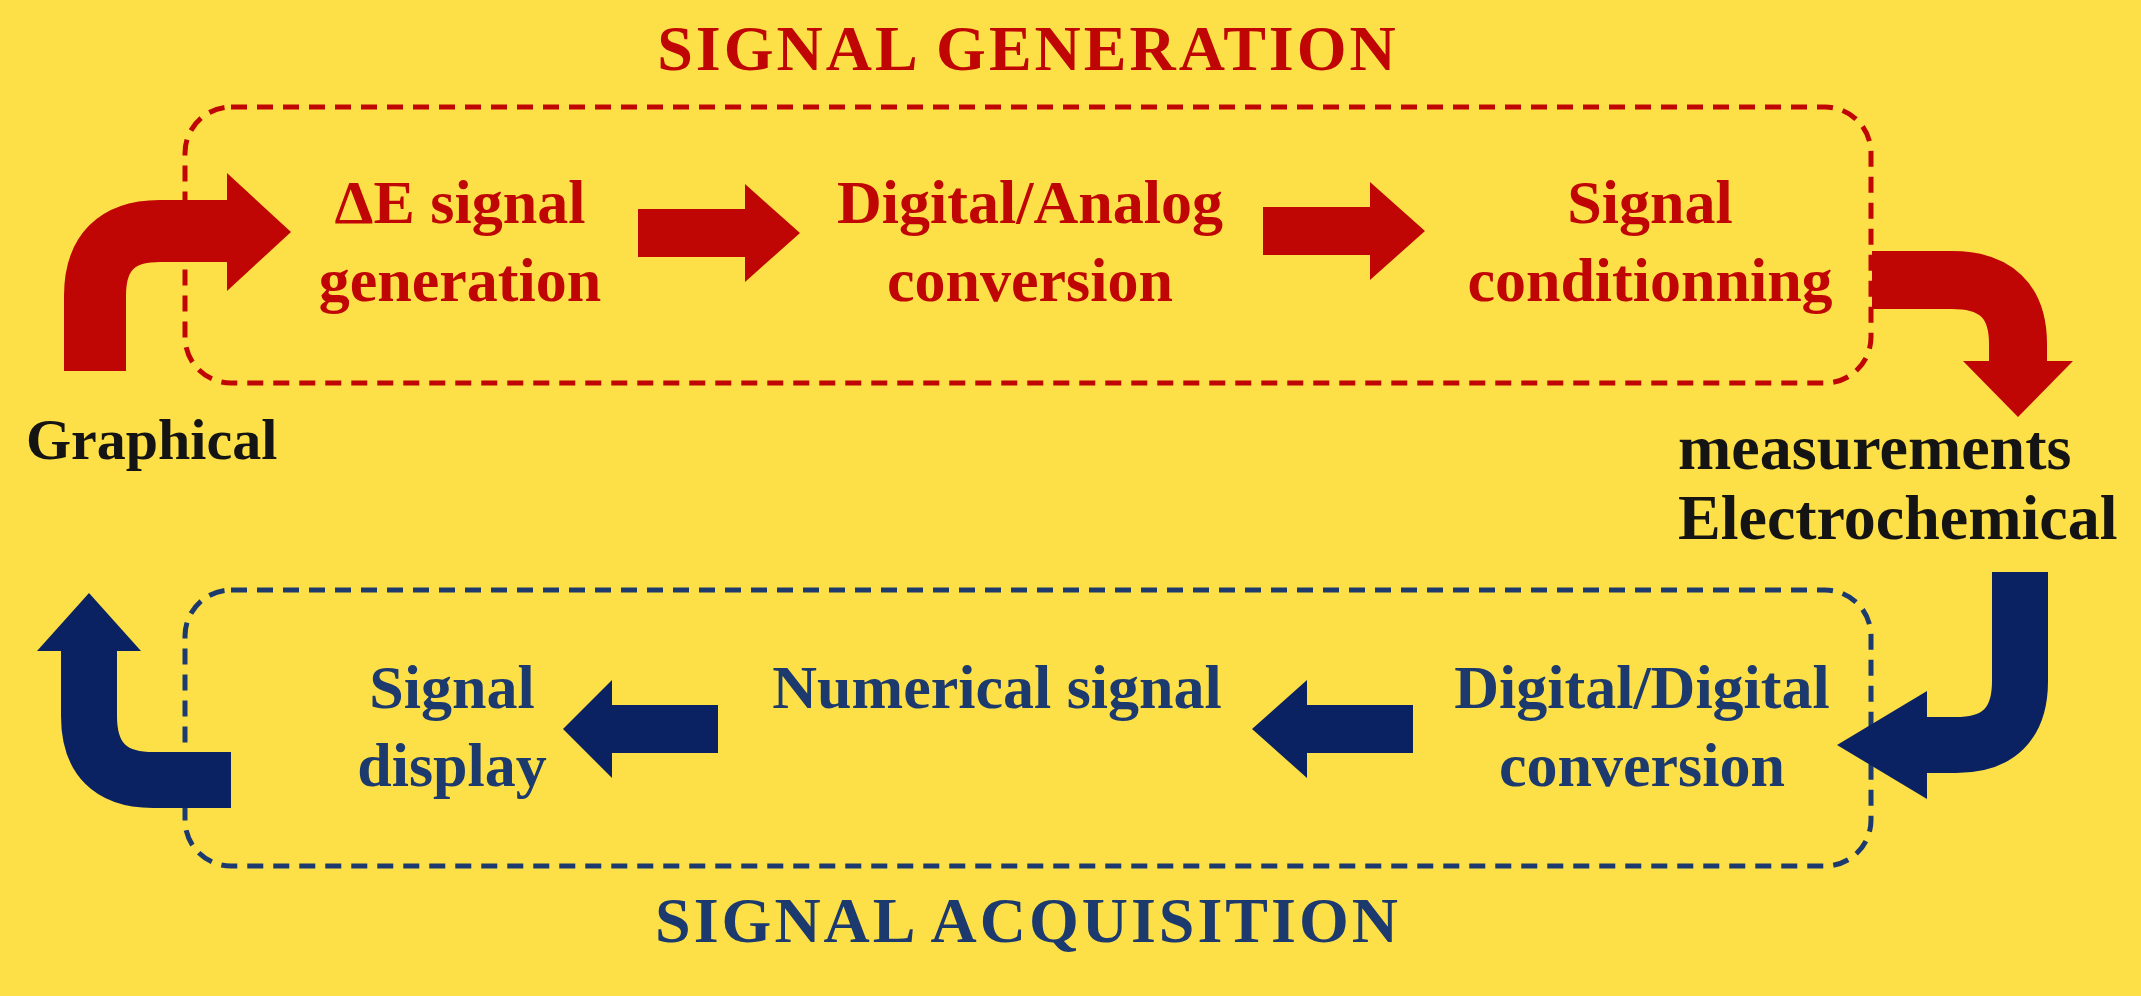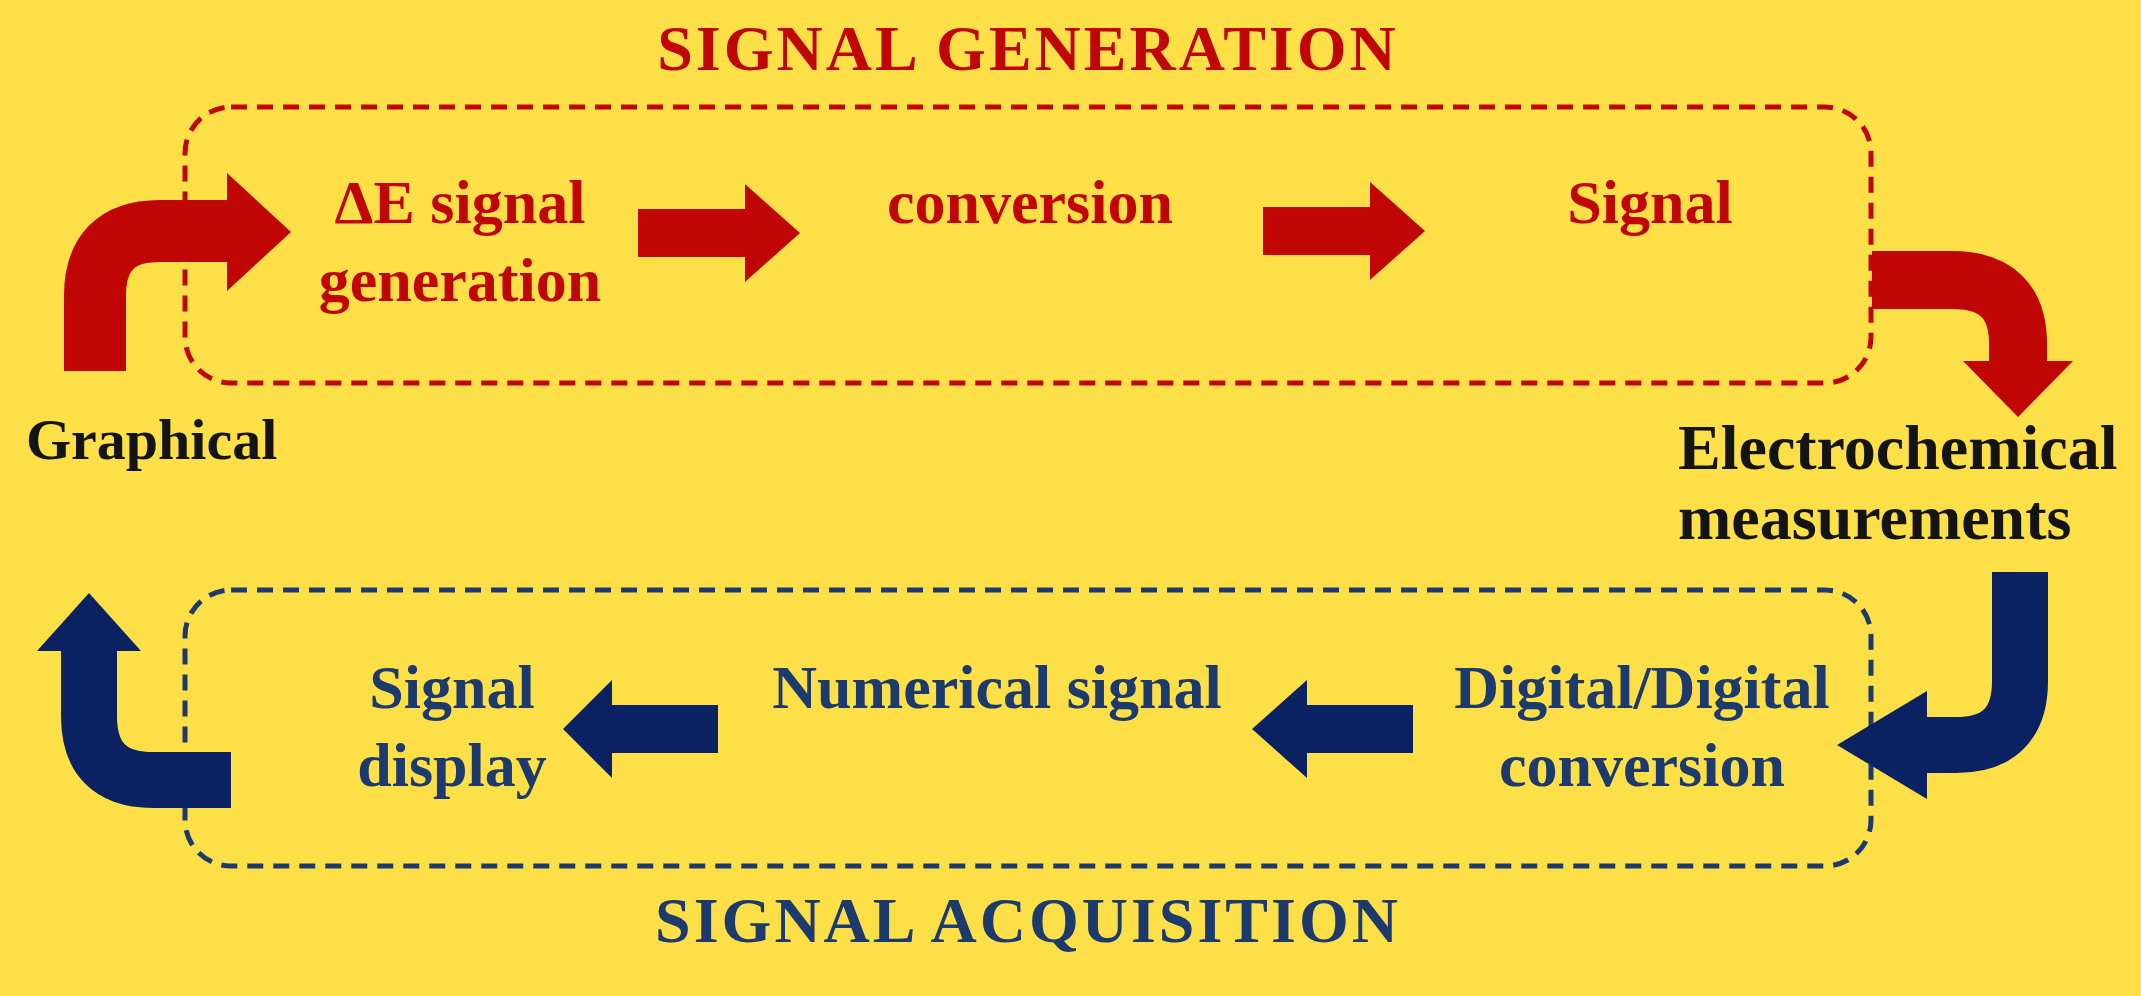--- a/index.html
+++ b/index.html
@@ -79,39 +79,41 @@
   </svg>
 
   <div class="txt title gen" style="top:12px">SIGNAL GENERATION</div>
   <div class="txt step gen" style="left:235px; top:163px">
     <div>ΔE signal</div>
     <div>generation</div>
   </div>
 
   <div class="txt title acq" style="top:884px">SIGNAL ACQUISITION</div>
   <div class="txt step gen" style="left:805px; top:163px">
+    <div>Digital/Analog</div>
     <div>conversion</div>
   </div>
   <div class="txt step gen" style="left:1425px; top:163px">
     <div>Signal</div>
+    <div>conditionning</div>
   </div>
 
   <div class="txt step acq" style="left:227px; top:648px">
     <div>Signal</div>
     <div>display</div>
   </div>
   <div class="txt step acq" style="left:772px; top:648px">
     <div>Numerical signal</div>
   </div>
   <div class="txt step acq" style="left:1417px; top:648px">
     <div>Digital/Digital</div>
     <div>conversion</div>
   </div>
 
   <div class="txt side left-side" style="left:26px; top:400px">
     <div>Graphical</div>
   </div>
   <div class="txt side right-side" style="left:1678px; top:413px">
+    <div>measurements</div>
     <div>Electrochemical</div>
-    <div>measurements</div>
   </div>
 
 </div>
 
 </body></html>

